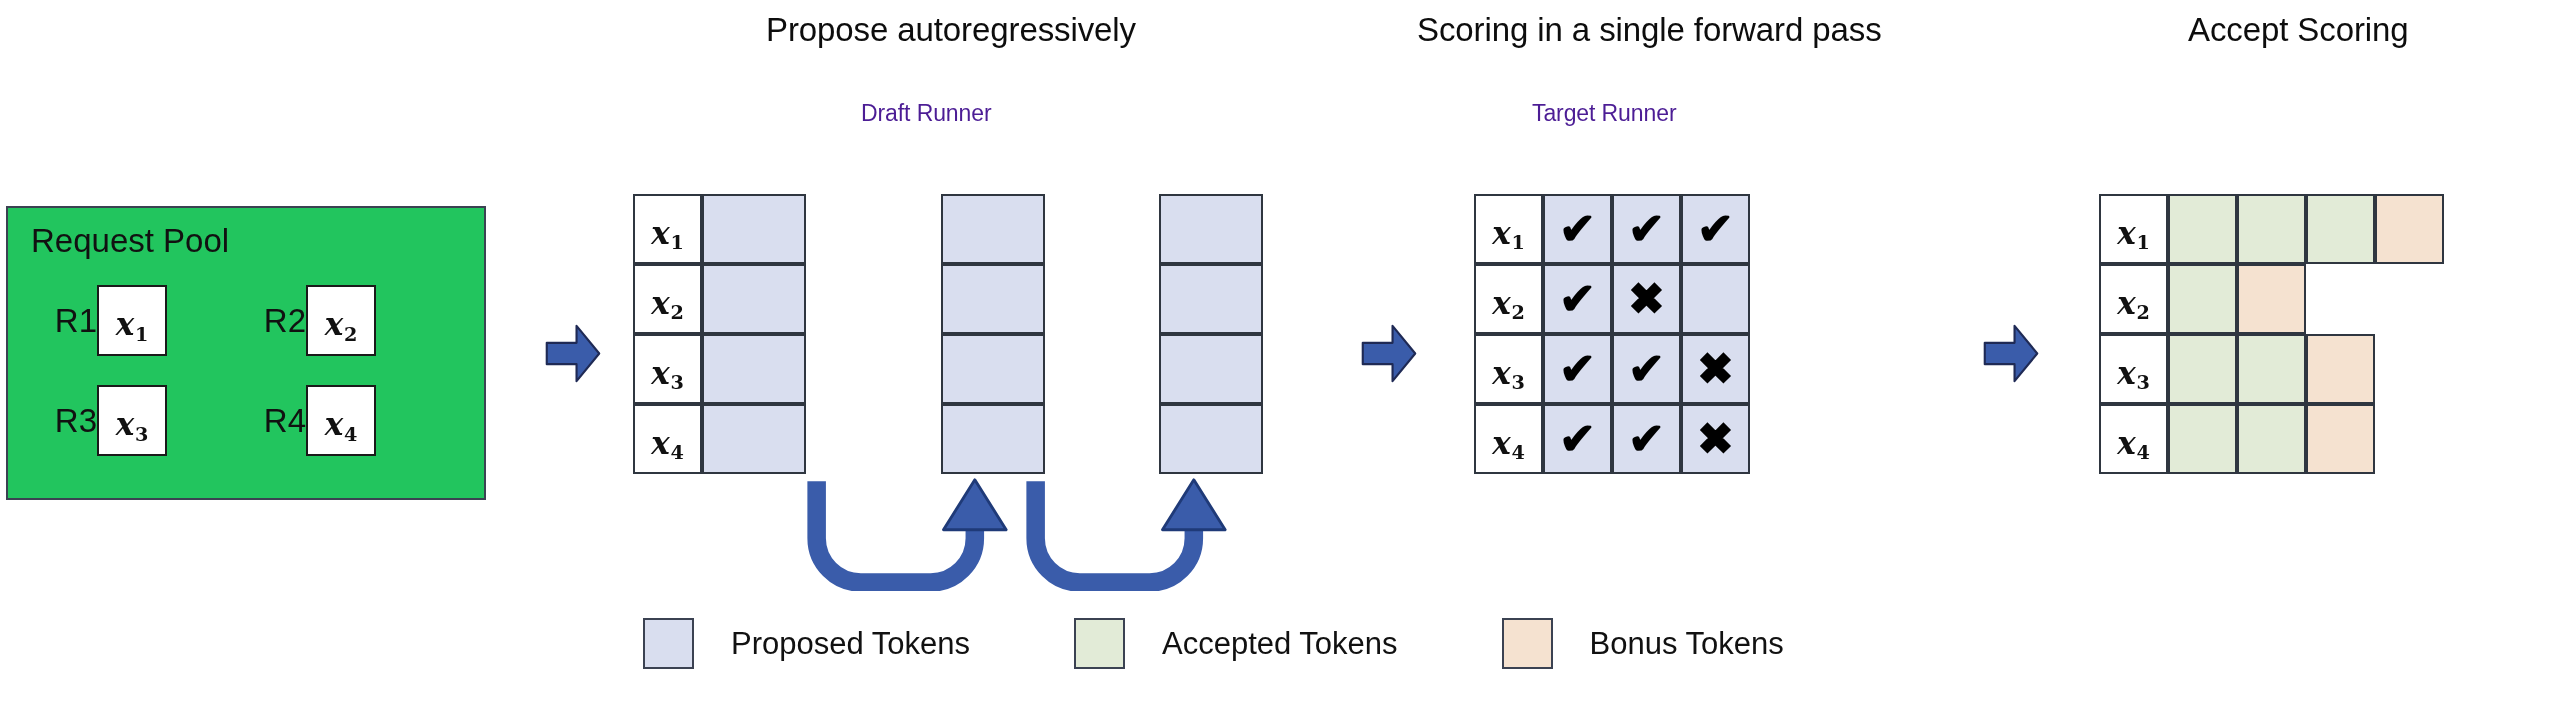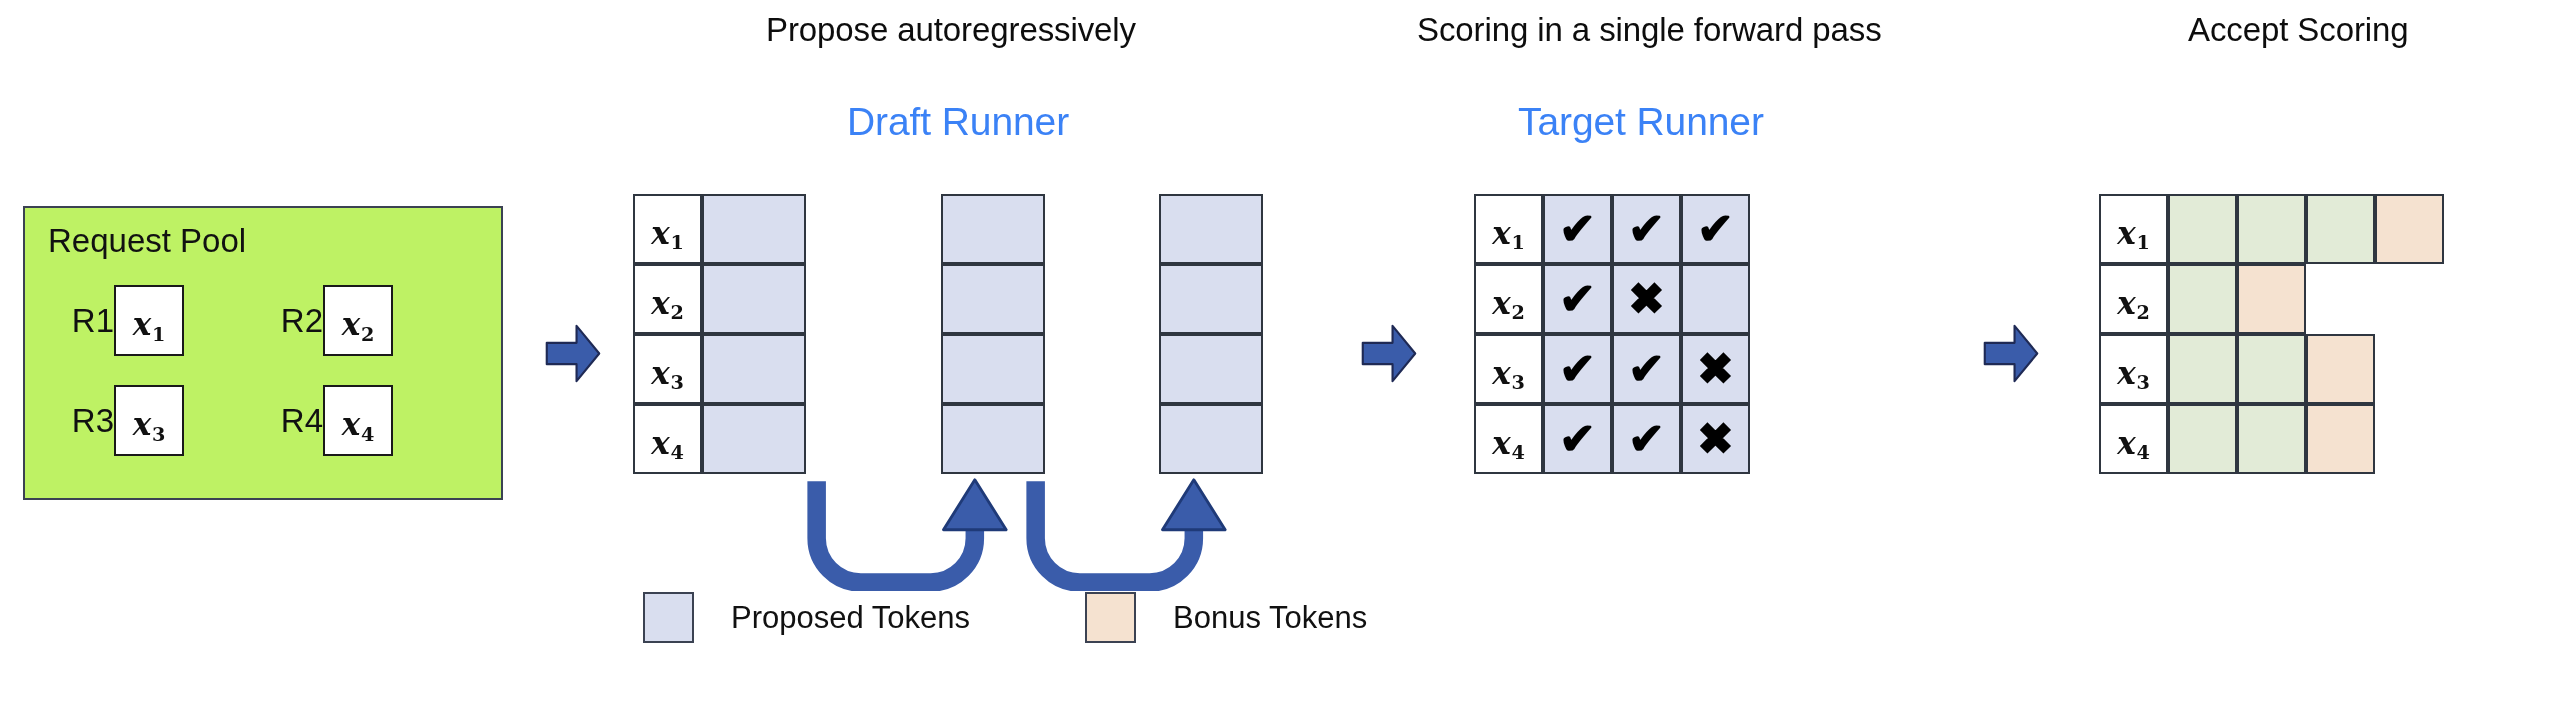--- a/index.html
+++ b/index.html
@@ -21,37 +21,38 @@
     position: absolute;
     font-size: 33px;
     font-weight: 400;
     color: #0d0d0d;
     white-space: nowrap;
     letter-spacing: -0.1px;
     margin-left: 18px;
   }
   .subheading {
     position: absolute;
-    font-size: 39px;
+    font-size: 23px;
     font-weight: 400;
-    color: #3b82f6;
+    color: #4c1d95;
     white-space: nowrap;
     letter-spacing: -0.1px;
+    margin-left: 14px;
   }
 
   
   #request-pool {
     position: absolute;
-    left: 23px;
+    left: 6px;
     top: 206px;
     width: 480px;
     height: 294px;
     border: 2.1px solid #3b4252;
     box-sizing: border-box;
-    background: #bef264;
+    background: #22c55e;
   }
   #request-pool .pool-title {
     position: absolute;
     left: 23px;
     top: 14.3px;
     font-size: 33px;
     white-space: nowrap;
   }
   .pool-row {
     position: absolute;
@@ -140,24 +141,24 @@
   }
   .draft-col .cell { width: 104px; }
 
   
   .curve-arrow { position: absolute; }
 
   
   #legend {
     position: absolute;
     left: 643px;
-    top: 592px;
-    display: flex;
-    align-items: center;
-    gap: 15px;
+    top: 618px;
+    display: flex;
+    align-items: center;
+    gap: 4px;
   }
   .legend-item {
     display: flex;
     align-items: center;
     margin-right: 100px;
   }
   .legend-swatch {
     width: 51px;
     height: 51px;
     border: 2.1px solid #3b4252;
@@ -396,18 +397,22 @@
     <div class="cell bonus"></div>
     <div class="cell blank"></div>
   </div>
 </div>
 
 <div id="legend">
   <div class="legend-item">
     <span class="legend-swatch proposed"></span>
     <span class="legend-text">Proposed Tokens</span>
   </div>
+  <div class="legend-item">
+    <span class="legend-swatch accepted"></span>
+    <span class="legend-text">Accepted Tokens</span>
+  </div>
   <div class="legend-item" style="margin-right:0;">
     <span class="legend-swatch bonus"></span>
     <span class="legend-text">Bonus Tokens</span>
   </div>
 </div>
 
 
 </body></html>

